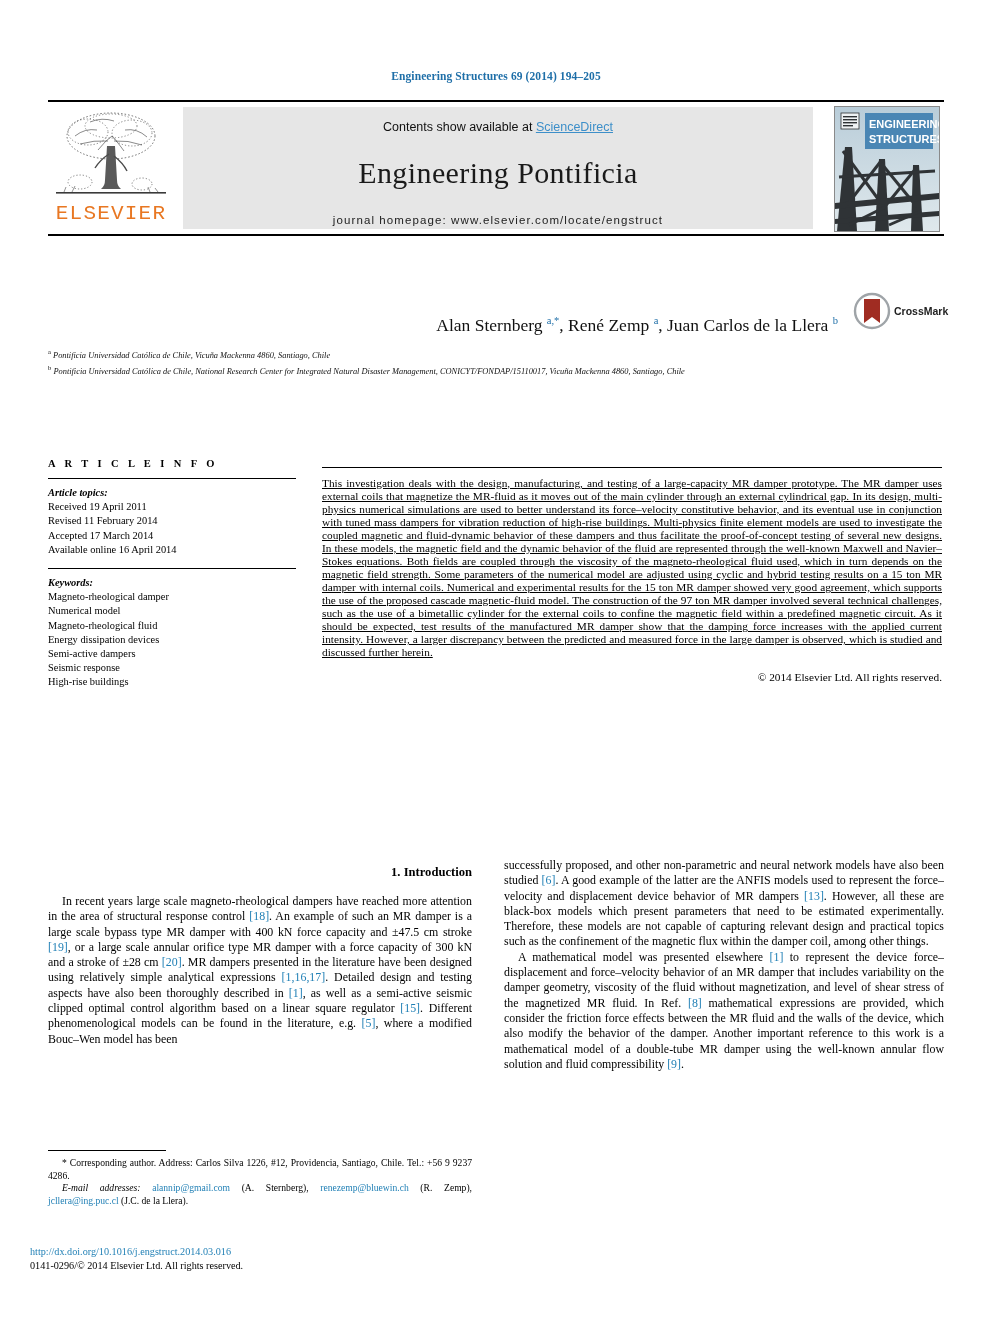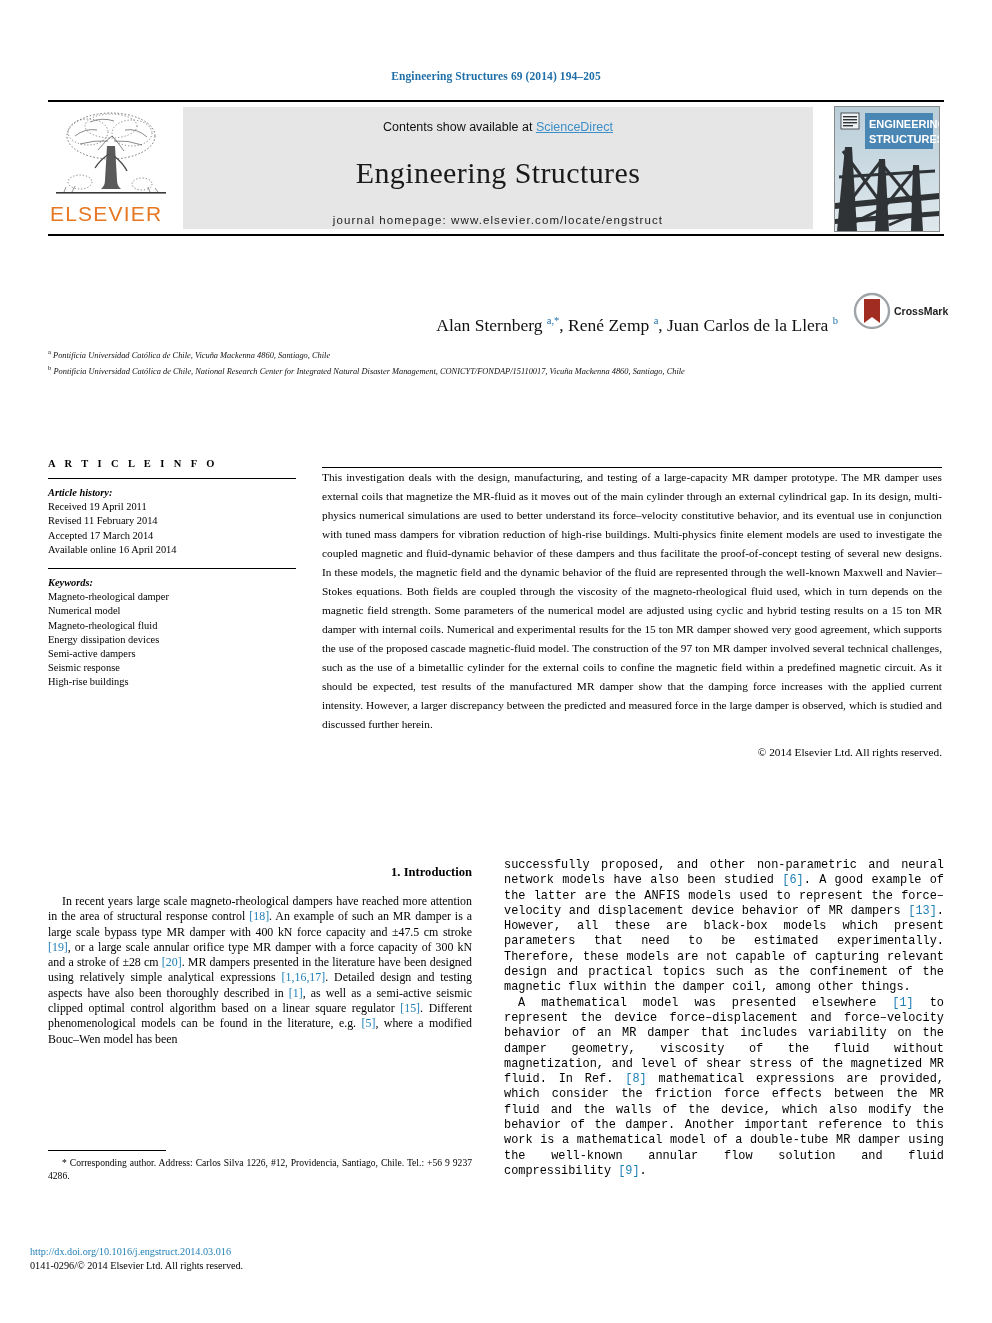--- a/index.html
+++ b/index.html
@@ -56,24 +56,25 @@
     top: 4px;
     width: 122px;
     height: 124px;
   }
   .elsevier-tree {
     width: 122px;
     height: 96px;
     display: block;
   }
   .elsevier-word {
-    font-family: Liberation Sans, sans-serif;
+    font-family: Liberation Mono, monospace;
     font-size: 21px;
     color: #E87722;
     letter-spacing: 1.2px;
+    text-align: center;
     line-height: 24px;
   }
   .center-band {
     position: absolute;
     left: 135px;
     top: 5px;
     width: 630px;
     height: 122px;
     background: #e6e6e6;
     text-align: center;
@@ -186,44 +187,45 @@
   .info-group {
     font-size: 10.4px;
     line-height: 14.2px;
     margin-top: 7px;
   }
   .info-group .hdr {
     font-style: italic;
     font-weight: bold;
   }
   .abs-text {
+    margin-top: 9px;
     font-size: 11.3px;
-    line-height: 19px;
+    line-height: 13px;
     text-align: justify;
     color: #000;
+    text-decoration: underline;
   }
   .copyright {
     margin-top: 12px;
     text-align: right;
     font-size: 11.3px;
   }
 
   
   .col-left {
     position: absolute;
     left: 48px;
     top: 858px;
     width: 424px;
   }
   .col-right {
     position: absolute;
     left: 504px;
     top: 858px;
     width: 440px;
-    font-family: Liberation Mono, monospace;
   }
   .section-heading {
     font-size: 12.6px;
     font-weight: bold;
     margin: 7px 0 14px 0;
     text-align: right;
   }
   .body-text {
     font-size: 11.9px;
     line-height: 15.3px;
@@ -304,21 +306,21 @@
             </g>
           </g>
         </svg>
         <div class="elsevier-word">ELSEVIER</div>
       </div>
 
       <div class="center-band">
         <div class="contents-line">
           <span>Contents show available at </span><a class="sd-link" href="#">ScienceDirect</a>
         </div>
-        <div class="journal-title">Engineering Structures</div>
+        <div class="journal-title">Engineering Pontificia</div>
         <div class="homepage-line">journal homepage: www.elsevier.com/locate/engstruct</div>
       </div>
 
       <div class="cover-thumb">
         <svg viewBox="0 0 104 124" width="104" height="124">
           <defs>
             <linearGradient id="sky" x1="0" y1="0" x2="0" y2="1">
               <stop offset="0%" stop-color="#b9cdd9"></stop>
               <stop offset="100%" stop-color="#dfe8ec"></stop>
             </linearGradient>
@@ -369,21 +371,21 @@
       <circle cx="19" cy="21" r="17" fill="#ffffff" stroke="#9fa4a8" stroke-width="2.4"></circle>
       <path d="M11 9 L27 9 L27 33 L19 27 L11 33 Z" fill="#a02c22"></path>
       <text x="41" y="25" font-family="Liberation Sans, sans-serif" font-size="10.5" font-weight="bold" fill="#222">CrossMark</text>
     </svg>
   </div>
 
   <div class="infoblock">
     <div class="sec-label">A R T I C L E    I N F O</div>
     <div class="rule"></div>
     <div class="info-group">
-      <div class="hdr">Article history:</div>
+      <div class="hdr">Article topics:</div>
       <div>Received 19 April 2011</div>
       <div>Revised 11 February 2014</div>
       <div>Accepted 17 March 2014</div>
       <div>Available online 16 April 2014</div>
     </div>
     <div class="rule-thin"></div>
     <div class="info-group">
       <div class="hdr">Keywords:</div>
       <div>Magneto-rheological damper</div>
       <div>Numerical model</div>
@@ -407,20 +409,21 @@
   </div>
 
   <div class="col-right">
     <p class="body-text">successfully proposed, and other non-parametric and neural network models have also been studied <span class="ref">[6]</span>. A good example of the latter are the ANFIS models used to represent the force–velocity and displacement device behavior of MR dampers <span class="ref">[13]</span>. However, all these are black-box models which present parameters that need to be estimated experimentally. Therefore, these models are not capable of capturing relevant design and practical topics such as the confinement of the magnetic flux within the damper coil, among other things.</p>
     <p class="body-text indent1">A mathematical model was presented elsewhere <span class="ref">[1]</span> to represent the device force–displacement and force–velocity behavior of an MR damper that includes variability on the damper geometry, viscosity of the fluid without magnetization, and level of shear stress of the magnetized MR fluid. In Ref. <span class="ref">[8]</span> mathematical expressions are provided, which consider the friction force effects between the MR fluid and the walls of the device, which also modify the behavior of the damper. Another important reference to this work is a mathematical model of a double-tube MR damper using the well-known annular flow solution and fluid compressibility <span class="ref">[9]</span>.</p>
   </div>
 
   <div class="footnote">
     <div class="fn-rule"></div>
     <div class="fn-text indent1">* Corresponding author. Address: Carlos Silva 1226, #12, Providencia, Santiago, Chile. Tel.: +56 9 9237 4286.</div>
+    <div class="fn-text indent1"><span class="fn-em">E-mail addresses:</span> <span class="link">alannip@gmail.com</span> (A. Sternberg), <span class="link">renezemp@bluewin.ch</span> (R. Zemp), <span class="link">jcllera@ing.puc.cl</span> (J.C. de la Llera).</div>
   </div>
 
   <div class="doi-block">
     <div class="link">http://dx.doi.org/10.1016/j.engstruct.2014.03.016</div>
     <div>0141-0296/© 2014 Elsevier Ltd. All rights reserved.</div>
   </div>
 
 </div>
 
 </body></html>

